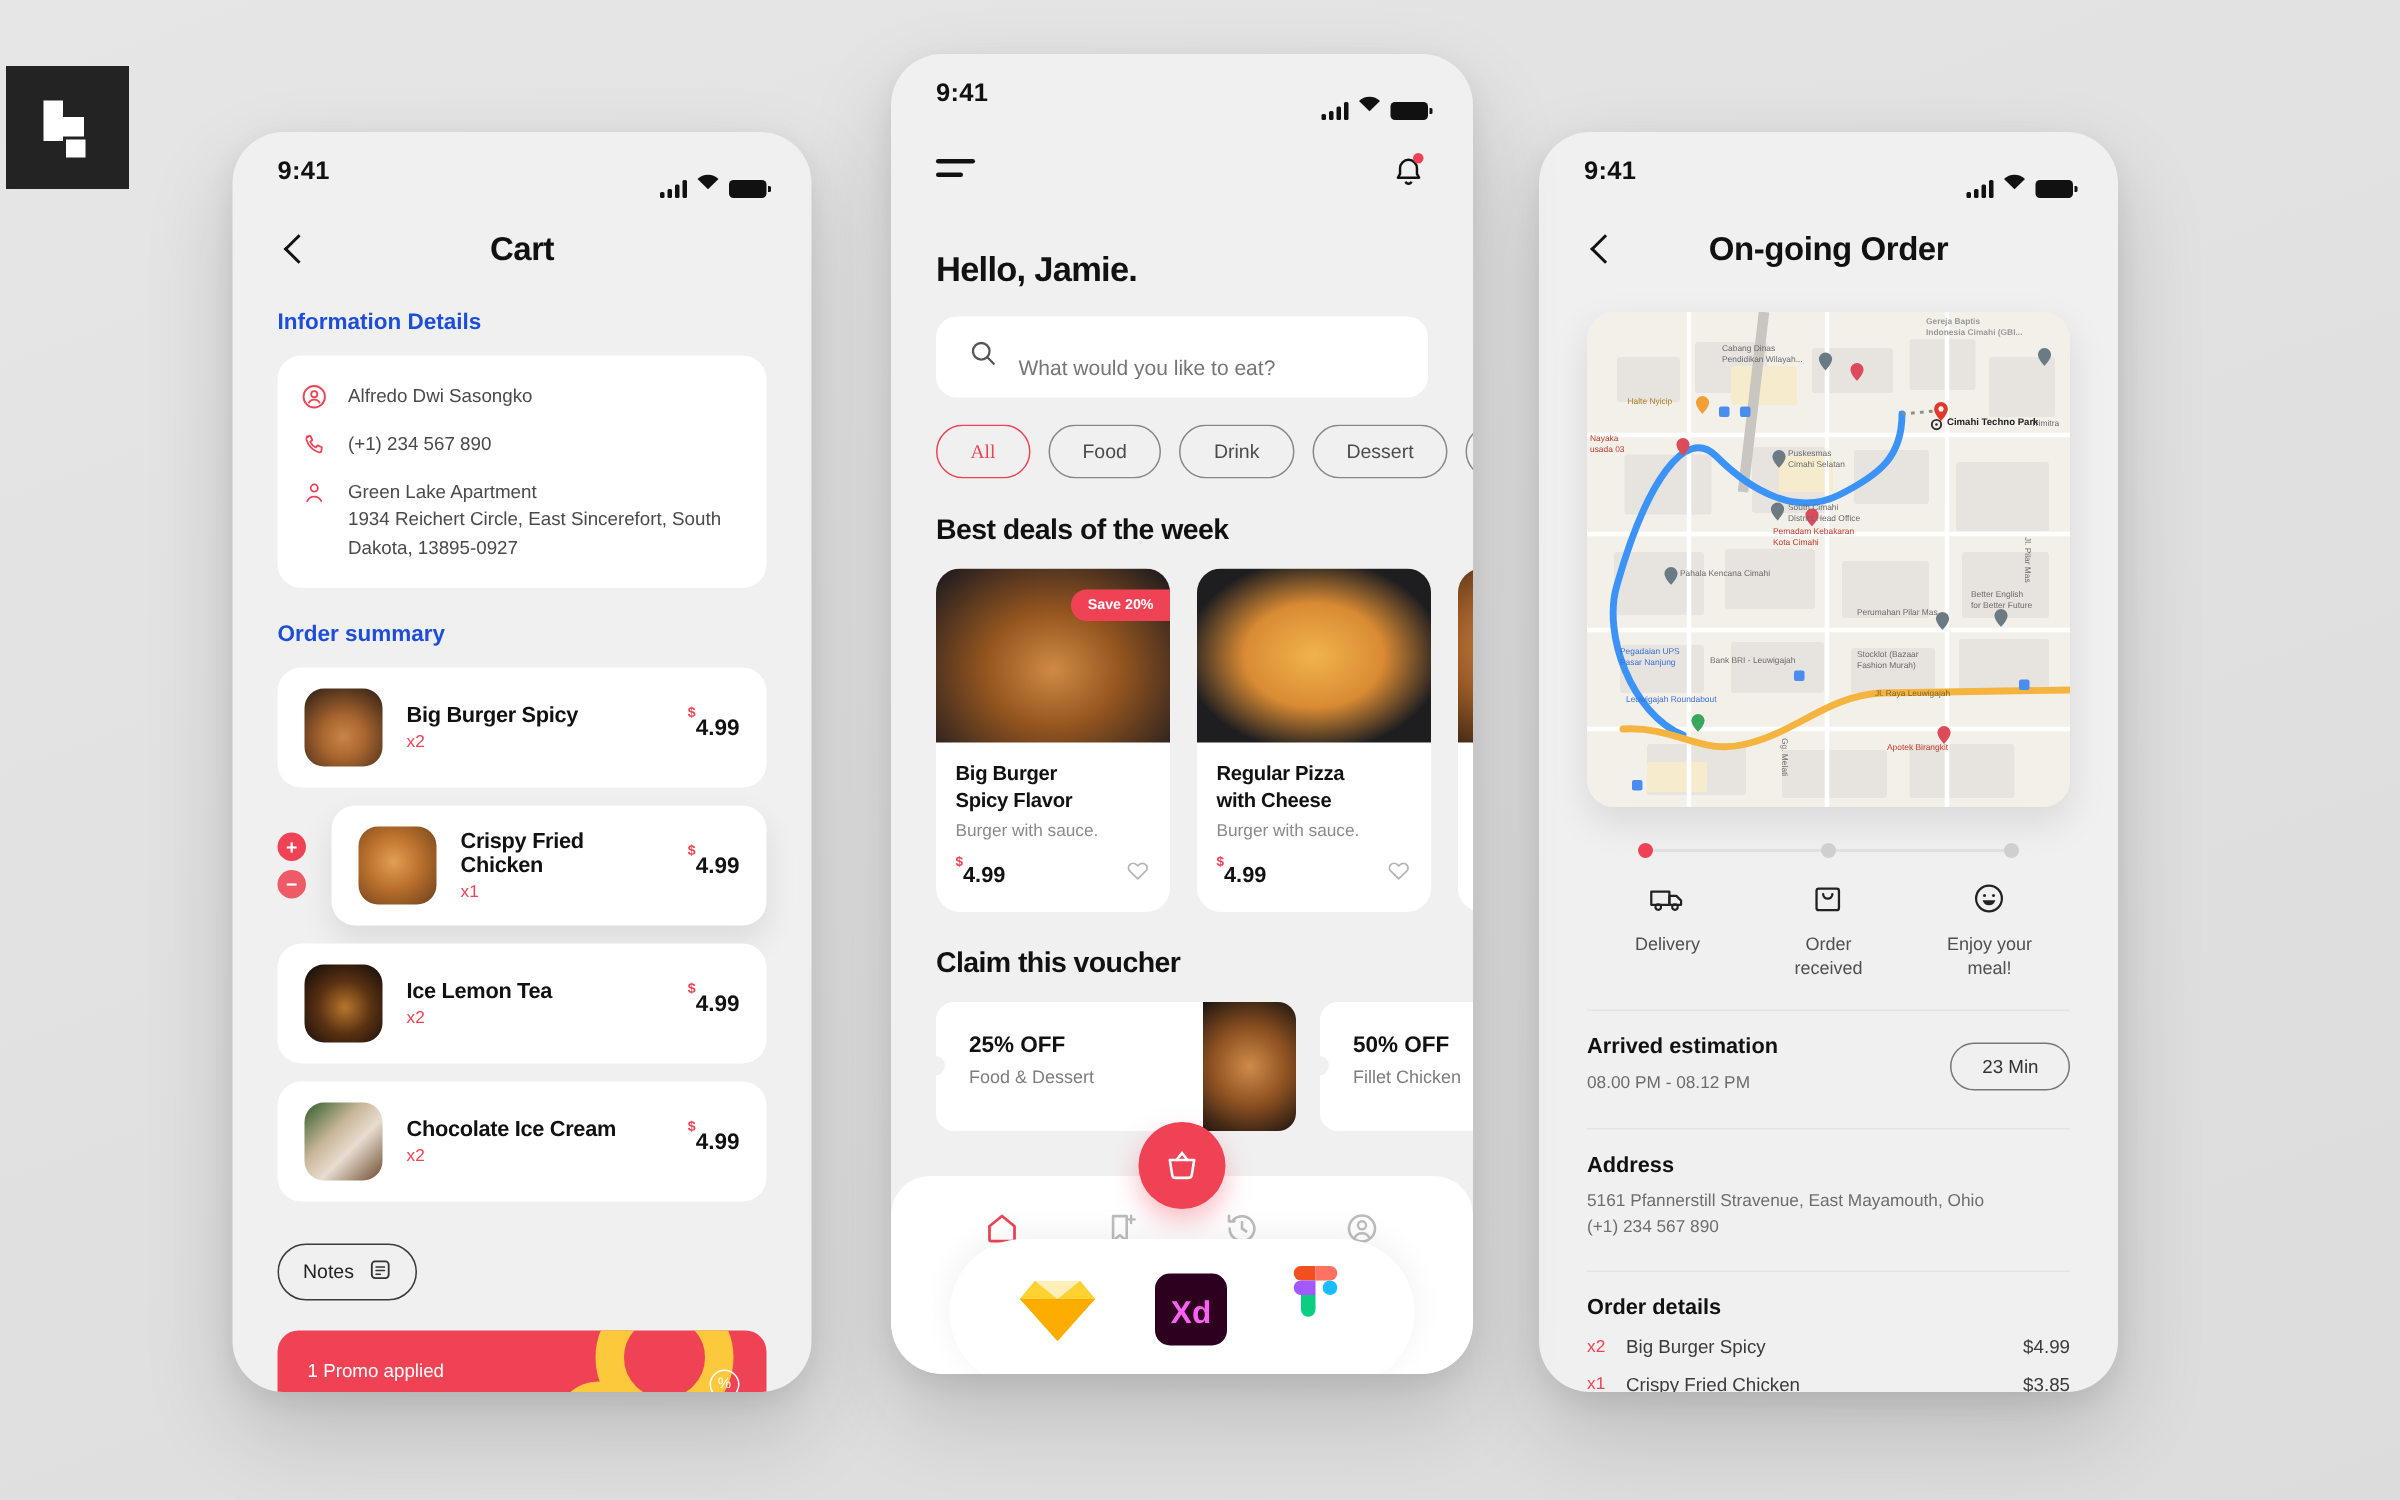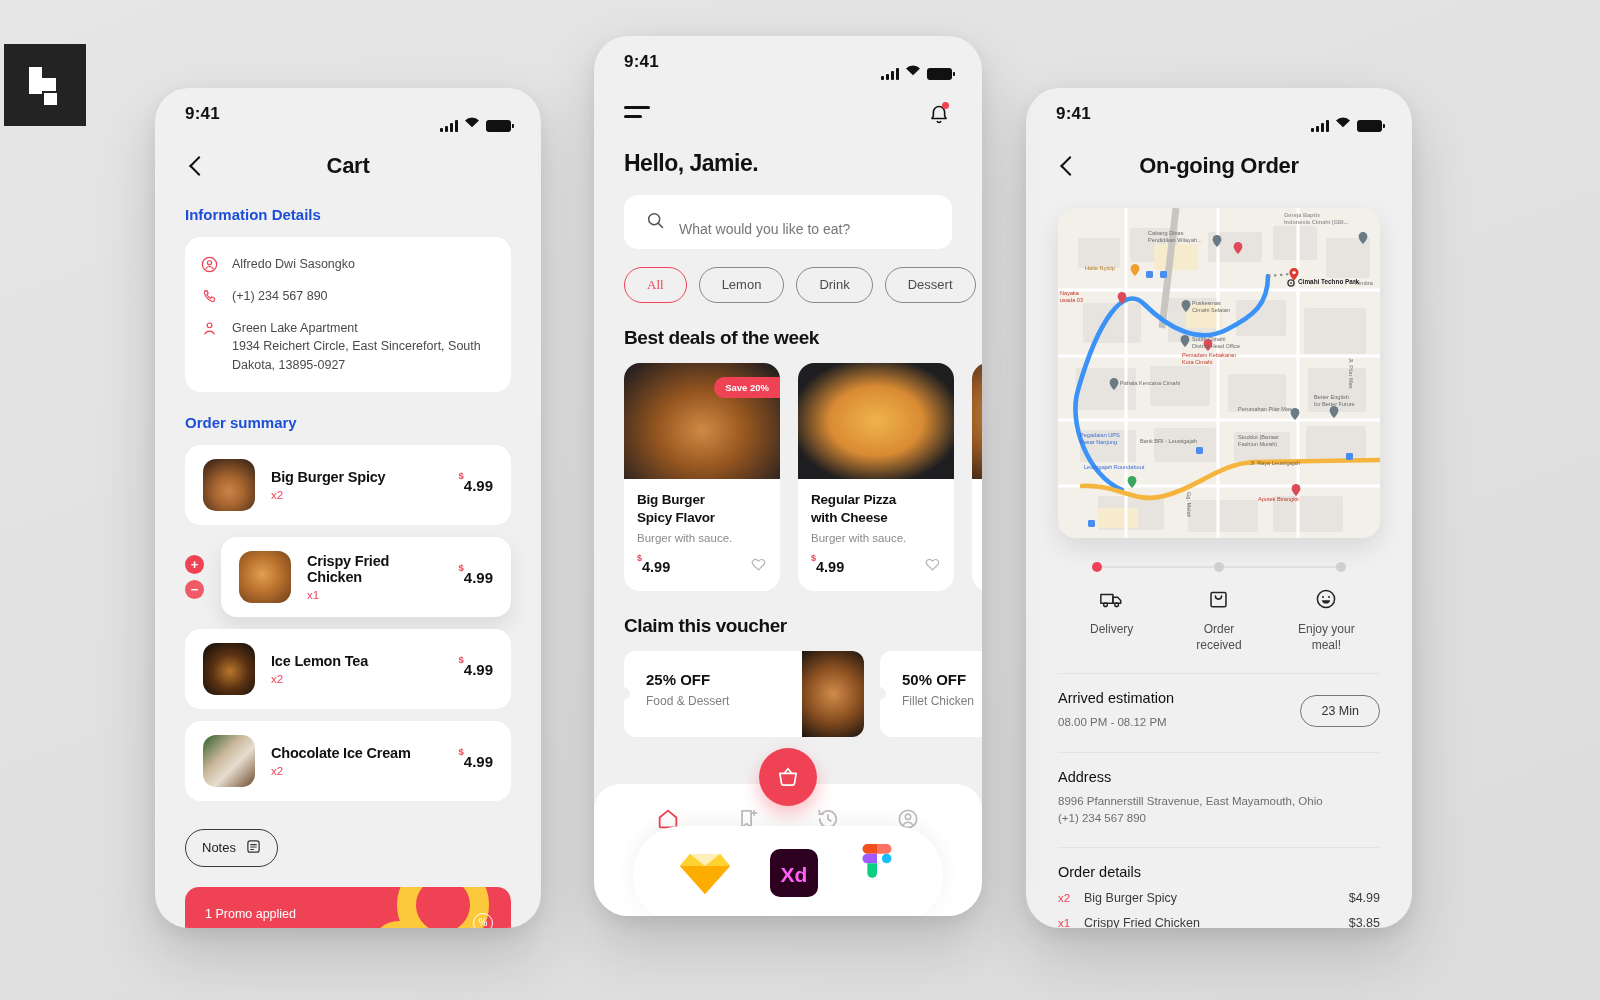--- a/index.html
+++ b/index.html
@@ -139,21 +139,21 @@
     z-index:4;
   }
 
   
   .home-top { padding: 22px 30px 0 30px; display:flex; justify-content:space-between; align-items:center;}
   .hamb { width: 30px; cursor:pointer; }
   .hamb i { display:block; height: 2.6px; background:#111; border-radius:2px; margin-bottom:6px;}
   .hamb i:nth-child(1){ width: 26px; } .hamb i:nth-child(2){ width: 18px; }
   .bell-wrap { position:relative; width: 26px; height:26px; cursor:pointer;}
   .bell-dot{ position:absolute; right:3px; top:0px; width:7px;height:7px;border-radius:50%;background:#ef4355; z-index:2;}
-  .greet { padding: 0 30px; margin-top: 22px; font-size: 23px; font-weight:700; color:#111; letter-spacing:-.5px;}
+  .greet { padding: 0 30px; margin-top: 38px; font-size: 23px; font-weight:700; color:#111; letter-spacing:-.5px;}
   .search-box {
     margin: 18px 30px 0 30px; height: 54px; background:#fff; border-radius: 14px;
     display:flex; align-items:center; gap: 14px; padding: 0 22px;
   }
   .search-input {
     border:none; outline:none; background:transparent; font-size: 14px; color:#6d6d6d;
     font-family:"Liberation Sans",sans-serif; width: 100%; margin-top: 13px;
   }
   .chips { display:flex; gap: 12px; padding: 0 30px; margin-top: 18px; overflow:hidden;}
   .chip {
@@ -219,21 +219,21 @@
   .track-line { position:relative; height: 10px; margin: 0 34px; }
   .track-line .bar { position:absolute; left:0; right:0; top: 4px; height:2px; background:#e0e0e0; }
   .track-line .dot { position:absolute; top:0; width:10px;height:10px;border-radius:50%; background:#cfcfcf;}
   .track-line .dot.on{ background:#ef4355; }
   .steps { display:flex; margin-top: 14px; }
   .step { flex:1 1 0; text-align:center; }
   .step-ico { height: 26px; display:flex; align-items:center; justify-content:center;}
   .step-lbl { font-size: 12px; color:#4f4f4f; margin-top:9px; line-height:1.35;}
   .divider { height:1px; background:#e3e3e3; margin: 20px 32px 0 32px; }
   .blk { padding: 0 32px; margin-top: 16px; }
-  .blk-h { font-size: 14.5px; font-weight:400; color:#111;}
+  .blk-h { font-size: 14.5px; font-weight:700; color:#111;}
   .blk-sub { font-size: 11.5px; color:#6d6d6d; margin-top:8px; line-height:1.5;}
   .row-between { display:flex; justify-content:space-between; align-items:center;}
   .min-pill {
     border: 1.3px solid #777; border-radius: 20px; padding: 8px 20px;
     font-size: 12.5px; color:#333; cursor:pointer;
   }
   .od-row { display:flex; align-items:center; font-size:12.5px; color:#3b3b3b; margin-top: 11px;}
   .od-qty { color:#ef4355; width: 26px; flex:0 0 auto; font-size:11.5px;}
   .od-name{ flex:1 1 auto;}
   .od-price{ color:#3b3b3b; }
@@ -416,21 +416,21 @@
         <svg width="19" height="19" viewBox="0 0 20 20">
             <circle cx="8.6" cy="8.6" r="5.8" fill="none" stroke="#555" stroke-width="1.6"></circle>
             <path d="m13 13 4.4 4.4" stroke="#555" stroke-width="1.6" stroke-linecap="round"></path>
           </svg>
       </span>
       <input class="search-input" placeholder="What would you like to eat?" style="">
     </div>
 
     <div class="chips">
       <div class="chip sel">All</div>
-      <div class="chip">Lemon</div>
+      <div class="chip">Food</div>
       <div class="chip">Drink</div>
       <div class="chip">Dessert</div>
       <div class="chip">Healthy</div>
     </div>
 
     <div class="sec-h">Best deals of the week</div>
 
     <div class="deals">
       <div class="deal-card">
         <div class="deal-img" style="background:radial-gradient(ellipse at 50% 58%,#cf8a45 0%,#96561f 40%,#16171f 100%);">
@@ -745,21 +745,21 @@
         </div>
         <div class="min-pill">23 Min</div>
       </div>
     </div>
 
     <div class="divider"></div>
 
     <div class="blk">
       <div class="blk-h">Address</div>
       <div class="blk-sub">
-        <span>8996 Pfannerstill Stravenue, East Mayamouth, Ohio</span><br>
+        <span>5161 Pfannerstill Stravenue, East Mayamouth, Ohio</span><br>
         <span>(+1) 234 567 890</span>
       </div>
     </div>
 
     <div class="divider"></div>
 
     <div class="blk">
       <div class="blk-h">Order details</div>
       <div class="od-row">
         <span class="od-qty">x2</span>

